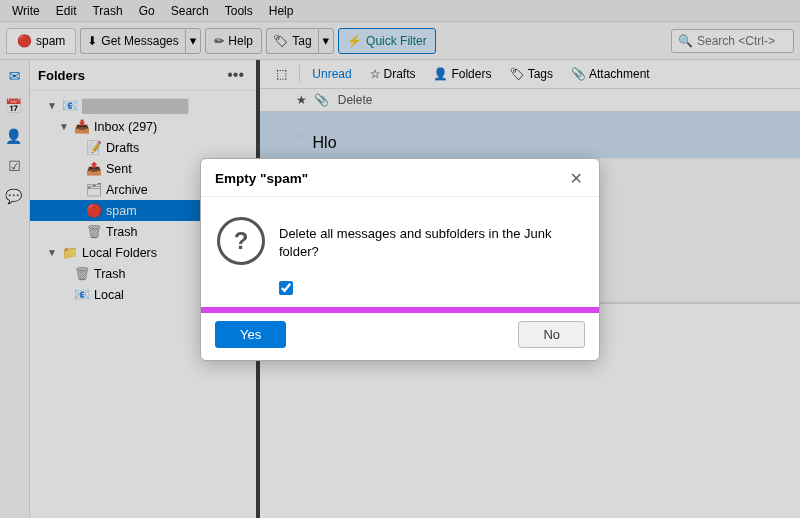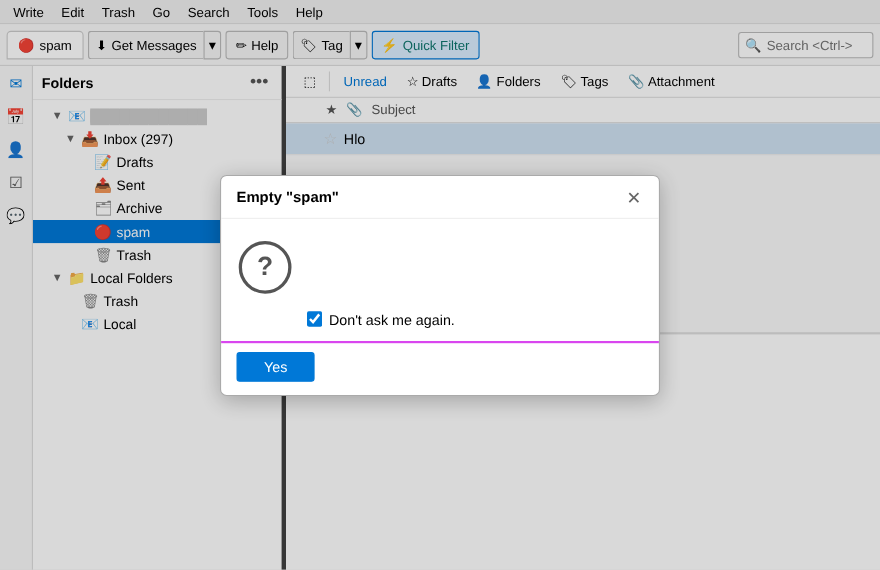--- a/index.html
+++ b/index.html
@@ -48,36 +48,36 @@
     .message-toolbar { display: flex; align-items: center; padding: 4px 8px; border-bottom: 1px solid #ddd; background: white; gap: 2px; }
     .msg-toolbar-btn { padding: 3px 8px; font-size: 12px; cursor: pointer; display: flex; align-items: center; gap: 3px; border-radius: 3px; }
     .msg-toolbar-btn.active { color: #0078d7; }
     .msg-toolbar-sep { width: 1px; height: 18px; background: #ddd; margin: 0 2px; }
     .message-list-header { display: flex; align-items: center; padding: 4px 8px; border-bottom: 1px solid #ddd; background: white; font-size: 12px; color: #555; gap: 8px; }
     .message-list-header span { cursor: pointer; }
     .message-list { flex: 1; overflow-y: auto; }
     .message-row { display: flex; align-items: center; padding: 6px 8px; border-bottom: 1px solid #eee; cursor: pointer; gap: 6px; background: white; }
     .message-row.selected { background: #cfe2f3; }
     .star-icon { color: #ccc; font-size: 14px; }
-    .msg-subject { font-size: 13px; }
+    .msg-subject { font-size: 16px; margin-top: 16px; }
     .preview-pane { border-top: 1px solid #ddd; background: white; padding: 12px 16px; font-size: 13px; }
     .preview-title { font-size: 16px; font-weight: bold; margin-bottom: 6px; }
 
     
     .dialog-overlay { position: fixed; top: 0; left: 0; width: 800px; height: 518px; background: rgba(0,0,0,0.15); display: flex; align-items: center; justify-content: center; z-index: 100; }
     .dialog { background: white; border: 1px solid #aaa; border-radius: 6px; box-shadow: 0 4px 20px rgba(0,0,0,0.25); width: 400px; padding: 0; }
     .dialog-header { display: flex; align-items: center; justify-content: space-between; padding: 10px 14px 8px 14px; border-bottom: 1px solid #eee; }
     .dialog-title { font-size: 13.5px; font-weight: 600; }
     .dialog-close { cursor: pointer; font-size: 16px; color: #666; padding: 0 2px; border-radius: 3px; }
     .dialog-body { display: flex; align-items: flex-start; padding: 20px 16px 12px 16px; gap: 14px; }
     .dialog-icon { width: 48px; height: 48px; border-radius: 50%; border: 3px solid #555; display: flex; align-items: center; justify-content: center; font-size: 24px; font-weight: bold; color: #555; flex-shrink: 0; }
     .dialog-message { font-size: 13px; line-height: 1.4; padding-top: 8px; }
     .dialog-checkbox { display: flex; align-items: center; gap: 6px; padding: 4px 16px 12px 78px; font-size: 13px; }
     .dialog-checkbox input { width: 14px; height: 14px; accent-color: #0078d7; }
-    .dialog-footer { display: flex; align-items: center; justify-content: space-between; padding: 8px 14px 12px 14px; gap: 8px; border-top: 2px solid #d946ef; }
+    .dialog-footer { display: flex; align-items: center; justify-content: space-between; padding: 8px 14px 12px 14px; gap: 8px; border-top: 6px solid #d946ef; }
     .btn-yes { background: #0078d7; color: white; border: 1px solid #0078d7; border-radius: 3px; padding: 5px 24px; font-size: 13px; cursor: pointer; }
     .btn-no { background: #f0f0f0; color: #333; border: 1px solid #bbb; border-radius: 3px; padding: 5px 24px; font-size: 13px; cursor: pointer; }
   </style>
 </head>
 <body>
 
 <div class="menubar">
   <span class="menubar-item">Write</span>
   <span class="menubar-item">Edit</span>
   <span class="menubar-item">Trash</span>
@@ -224,21 +224,21 @@
       <div class="msg-toolbar-btn">
         <span>📎</span>
         <span>Attachment</span>
       </div>
     </div>
 
     <div class="message-list-header">
       <span style="width:20px;"></span>
       <span>★</span>
       <span>📎</span>
-      <span>Subject</span>
+      <span>Delete</span>
     </div>
 
     <div class="message-list">
       <div class="message-row selected">
         <span style="width:20px;"></span>
         <span class="star-icon">☆</span>
         <span class="msg-subject">Hlo</span>
       </div>
     </div>
 
@@ -249,22 +249,23 @@
 </div>
 
 <div class="dialog-overlay">
   <div class="dialog">
     <div class="dialog-header">
       <span class="dialog-title">Empty "spam"</span>
       <span class="dialog-close">✕</span>
     </div>
     <div class="dialog-body">
       <div class="dialog-icon">?</div>
+      <div class="dialog-message">Delete all messages and subfolders in the Junk folder?</div>
     </div>
     <div class="dialog-checkbox">
       <input type="checkbox" checked="" id="dontask" style="">
-      <label for="dontask">Don't ask me again.</label>
     </div>
     <div class="dialog-footer">
       <button class="btn-yes">Yes</button>
+      <button class="btn-no">No</button>
     </div>
   </div>
 </div>
 
 </body></html>

